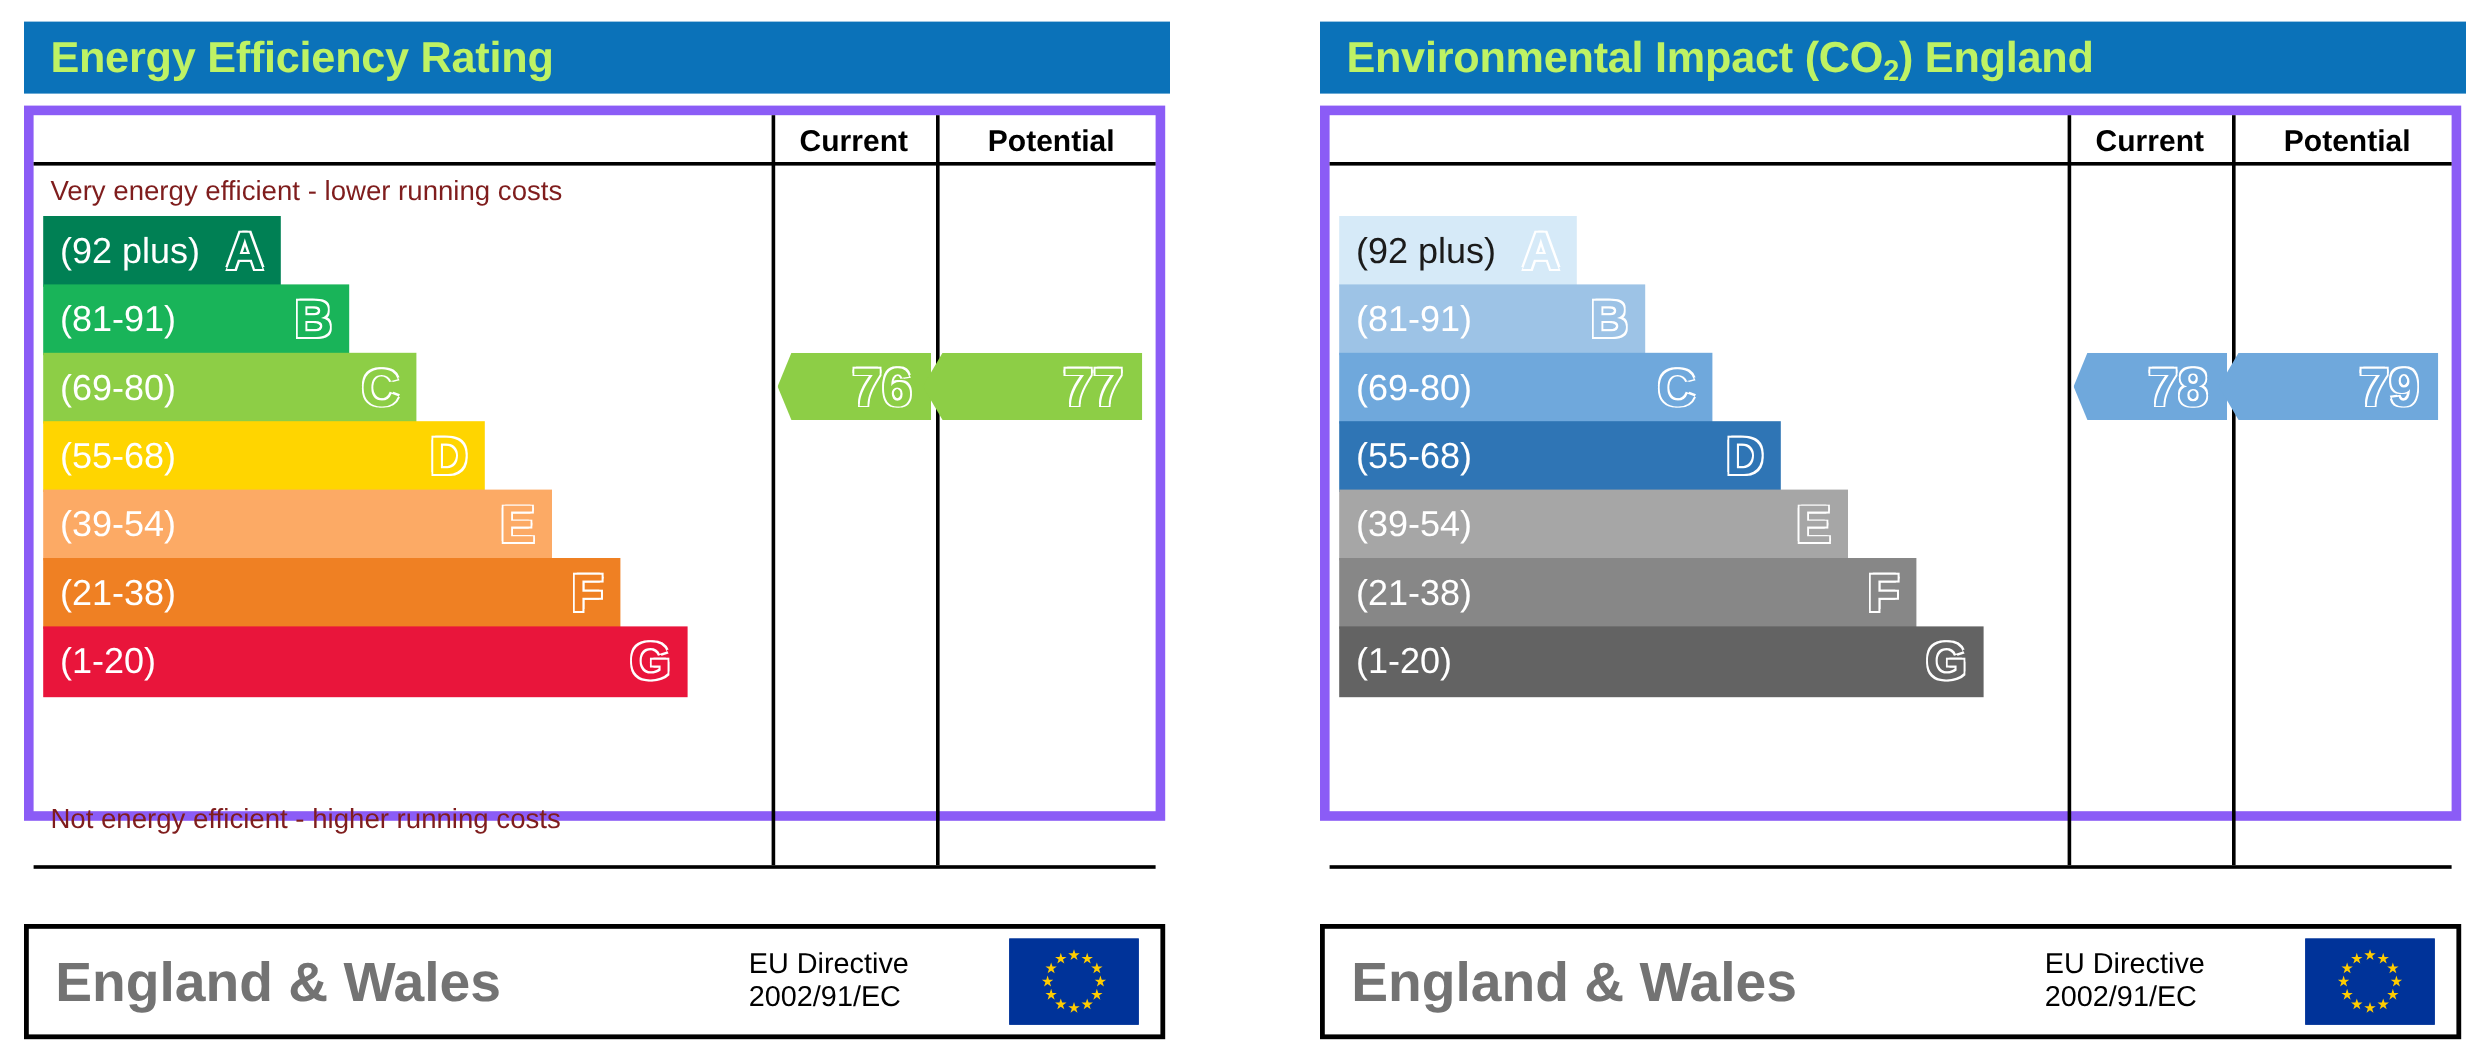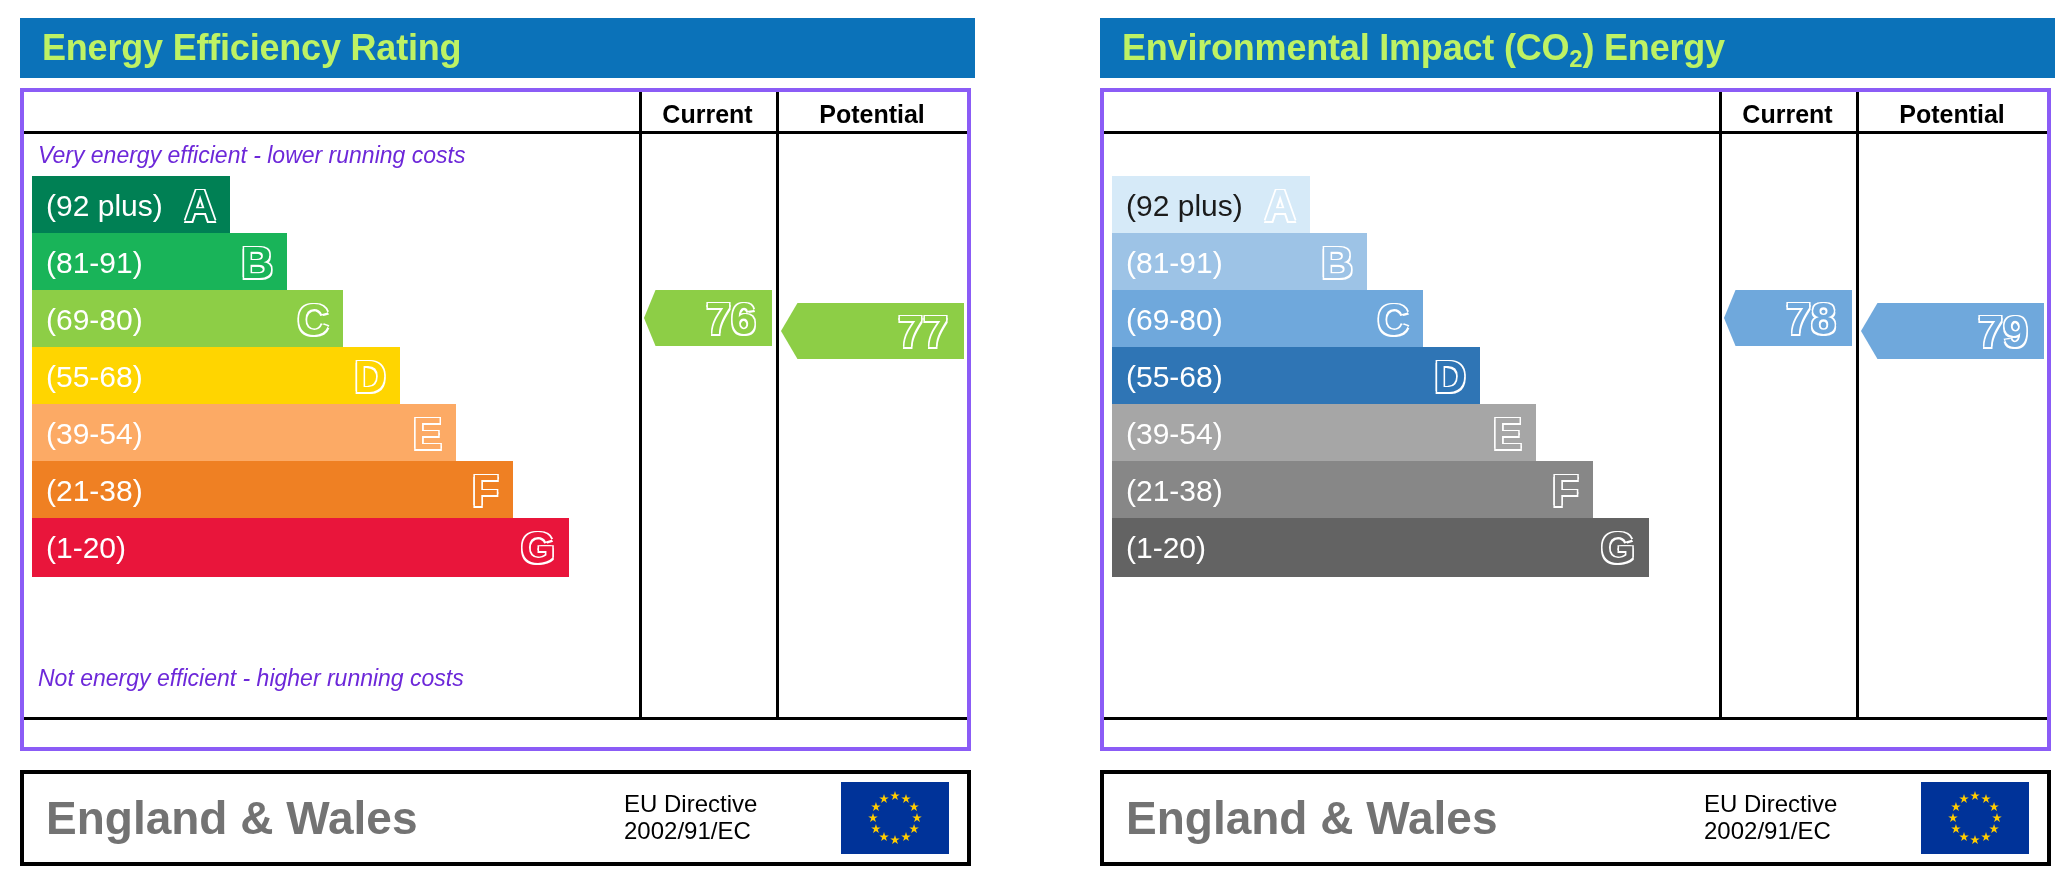--- a/index.html
+++ b/index.html
@@ -10,34 +10,34 @@
   .chart.left{left:20px;}
   .chart.right{left:1100px;}
 
   
   .hdr{position:absolute;left:0;top:18px;width:955px;height:60px;background:#0b72b9;}
   .hdr .title{position:absolute;left:22px;top:50%;transform:translateY(-50%);
        color:#bef264;font-size:36px;font-weight:bold;white-space:nowrap;letter-spacing:-0.2px;}
   .hdr .title sub{font-size:24px;vertical-align:baseline;position:relative;top:7px;}
 
   
-  .tbl{position:absolute;left:0;top:88px;width:951px;height:663px;
-       border:4px solid #8b5cf6;box-sizing:border-box;background:#fff;}
+  .tbl{position:absolute;left:0;top:88px;width:951px;height:596px;
+       border:8px solid #8b5cf6;box-sizing:border-box;background:#fff;}
   .colhead{position:absolute;left:0;top:0;width:100%;height:42px;
        border-bottom:3px solid #000;box-sizing:border-box;}
   .colsep{position:absolute;top:0;width:3px;background:#000;}
   .sep1{left:615px;height:625px;}
   .sep2{left:752px;height:625px;}
 
   .chlabel{position:absolute;top:8px;font-size:25px;font-weight:bold;color:#000;
        text-align:center;white-space:nowrap;}
   .chlabel.cur{left:615px;width:137px;}
   .chlabel.pot{left:752px;width:192px;}
 
-  .caption{position:absolute;left:14px;font-size:23px;font-style:italic;color:#6d28d9;white-space:nowrap;}
+  .caption{position:absolute;left:14px;font-size:23px;color:#7f1d1d;white-space:nowrap;}
   .caption sub{font-size:16px;vertical-align:baseline;position:relative;top:5px;}
   .cap-top{top:50px;}
   .cap-bot{top:573px;}
 
   .botline{position:absolute;left:0;top:625px;width:100%;height:3px;background:#000;}
 
   
   .bands{position:absolute;left:8px;top:84px;width:600px;height:484px;}
   .band{position:absolute;left:0;height:59px;box-sizing:border-box;}
   .band .range{position:absolute;left:14px;top:50%;transform:translateY(-50%);
@@ -48,21 +48,21 @@
   .band .letter span{position:relative;color:inherit;}
   .band.pale .range{color:#1b1b1b;}
 
   
   .arrow{position:absolute;height:56px;display:flex;align-items:center;justify-content:flex-end;
        clip-path:polygon(0% 50%,9% 0%,100% 0%,100% 100%,9% 100%);}
   .arrow .num{font-size:45px;font-weight:bold;color:#fff;line-height:1;padding-right:16px;
        text-shadow:-1.5px -1.5px 0 #fff,1.5px -1.5px 0 #fff,-1.5px 1.5px 0 #fff,1.5px 1.5px 0 #fff;}
   .arrow .num span{position:relative;color:inherit;}
   .arrow.cur{left:620px;width:128px;}
-  .arrow.pot{left:757px;width:183px;margin-top:13px;}
+  .arrow.pot{left:741px;width:183px;}
 
   
   .foot{position:absolute;left:0;top:770px;width:951px;height:96px;
        border:4px solid #000;box-sizing:border-box;background:#fff;}
   .foot .region{position:absolute;left:22px;top:50%;transform:translateY(-50%);
        font-size:46px;font-weight:bold;color:#737373;white-space:nowrap;}
   .foot .directive{position:absolute;left:600px;top:50%;transform:translateY(-50%);
        font-size:24px;color:#000;line-height:1.12;white-space:nowrap;}
   .flag{position:absolute;right:18px;top:50%;transform:translateY(-50%);
        width:108px;height:72px;background:#003399;}
@@ -144,21 +144,21 @@
               <path d="M54.00,9.00L55.12,12.45L58.76,12.45L55.82,14.59L56.94,18.05L54.00,15.91L51.06,18.05L52.18,14.59L49.24,12.45L52.88,12.45ZM65.00,11.95L66.12,15.40L69.76,15.40L66.82,17.54L67.94,20.99L65.00,18.86L62.06,20.99L63.18,17.54L60.24,15.40L63.88,15.40ZM73.05,20.00L74.18,23.45L77.81,23.45L74.87,25.59L75.99,29.05L73.05,26.91L70.11,29.05L71.24,25.59L68.30,23.45L71.93,23.45ZM76.00,31.00L77.12,34.45L80.76,34.45L77.82,36.59L78.94,40.05L76.00,37.91L73.06,40.05L74.18,36.59L71.24,34.45L74.88,34.45ZM73.05,42.00L74.18,45.45L77.81,45.45L74.87,47.59L75.99,51.05L73.05,48.91L70.11,51.05L71.24,47.59L68.30,45.45L71.93,45.45ZM65.00,50.05L66.12,53.51L69.76,53.51L66.82,55.64L67.94,59.10L65.00,56.96L62.06,59.10L63.18,55.64L60.24,53.51L63.88,53.51ZM54.00,53.00L55.12,56.45L58.76,56.45L55.82,58.59L56.94,62.05L54.00,59.91L51.06,62.05L52.18,58.59L49.24,56.45L52.88,56.45ZM43.00,50.05L44.12,53.51L47.76,53.51L44.82,55.64L45.94,59.10L43.00,56.96L40.06,59.10L41.18,55.64L38.24,53.51L41.88,53.51ZM34.95,42.00L36.07,45.45L39.70,45.45L36.76,47.59L37.89,51.05L34.95,48.91L32.01,51.05L33.13,47.59L30.19,45.45L33.82,45.45ZM32.00,31.00L33.12,34.45L36.76,34.45L33.82,36.59L34.94,40.05L32.00,37.91L29.06,40.05L30.18,36.59L27.24,34.45L30.88,34.45ZM34.95,20.00L36.07,23.45L39.70,23.45L36.76,25.59L37.89,29.05L34.95,26.91L32.01,29.05L33.13,25.59L30.19,23.45L33.82,23.45ZM43.00,11.95L44.12,15.40L47.76,15.40L44.82,17.54L45.94,20.99L43.00,18.86L40.06,20.99L41.18,17.54L38.24,15.40L41.88,15.40Z" fill="#ffcc00"></path>
             </g>
         </svg>
       </div>
     </div>
   </div>
 
   <div class="chart right">
 
     <div class="hdr" style="background: rgb(11, 114, 185);">
-      <div class="title"><span>Environmental Impact (CO</span><sub>2</sub><span>) Energy</span></div>
+      <div class="title"><span>Environmental Impact (CO</span><sub>2</sub><span>) England</span></div>
     </div>
 
     <div class="tbl">
       <div class="colhead"></div>
       <div class="colsep sep1"></div>
       <div class="colsep sep2"></div>
 
       <div class="chlabel cur">Current</div>
       <div class="chlabel pot">Potential</div>
 

